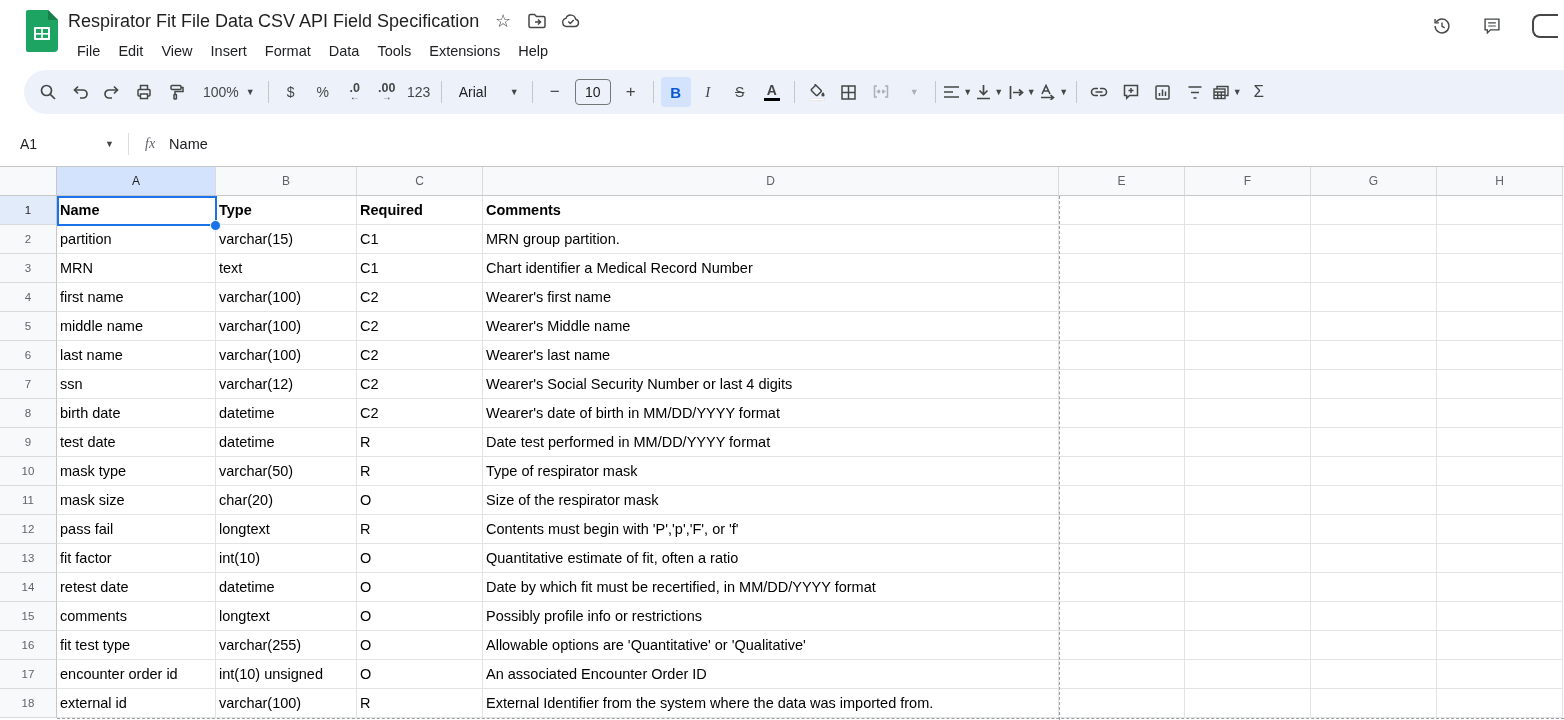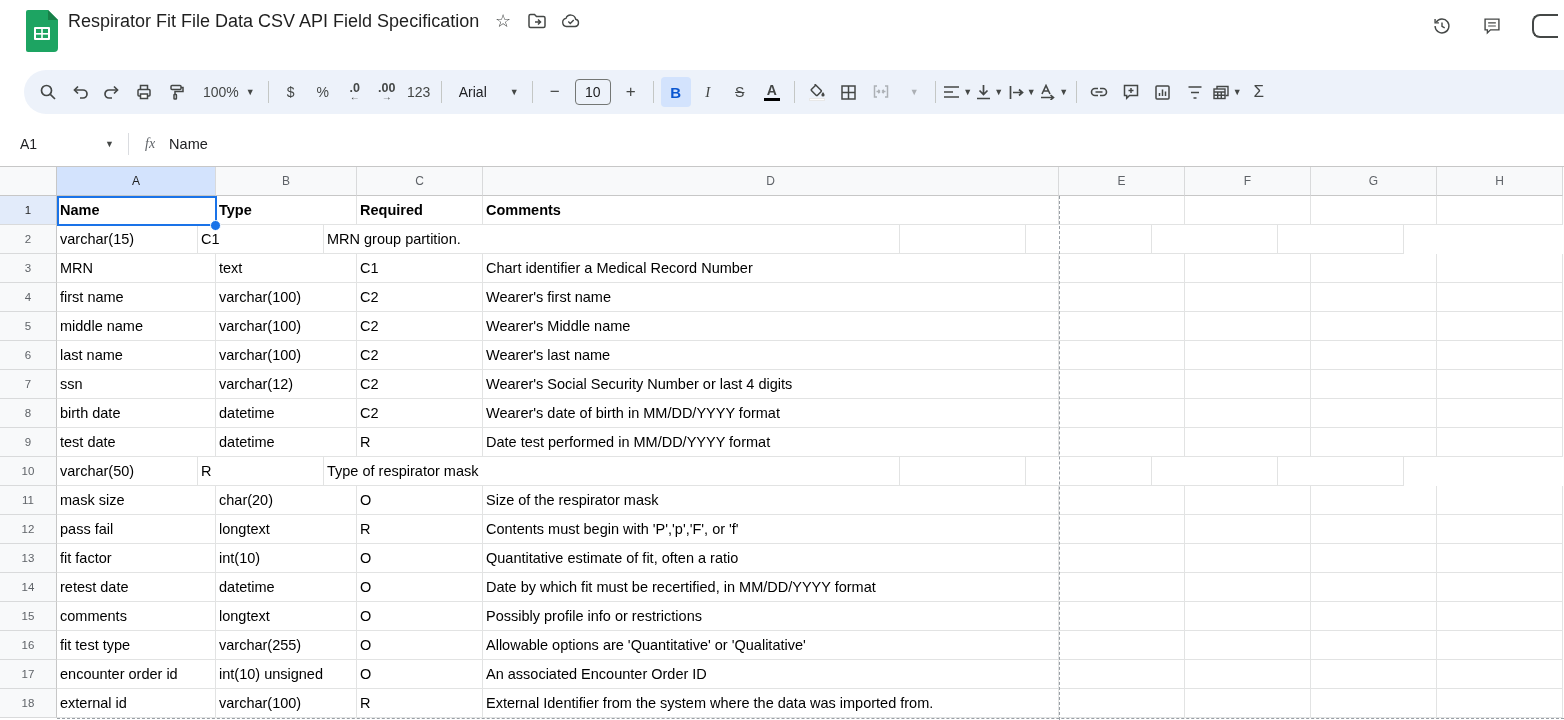--- a/index.html
+++ b/index.html
@@ -92,20 +92,31 @@
           <path d="M8 11 h5 M11 8.5 L13.5 11 L11 13.5"></path>
         </svg>
       </span>
       <span class="title-ic">
         <svg width="22" height="18" viewBox="0 0 22 18" fill="none" stroke="#444746" stroke-width="1.5">
           <path d="M6 15 a4.5 4.5 0 0 1 -0.5 -8.9 a5.5 5.5 0 0 1 10.6 1 a4 4 0 0 1 -0.6 7.9 z"></path>
           <path d="M8 9.5 l2.2 2.2 L14 7.8"></path>
         </svg>
       </span>
     </div>
+    <nav class="menubar">
+        <span class="menu-item">File</span>
+        <span class="menu-item">Edit</span>
+        <span class="menu-item">View</span>
+        <span class="menu-item">Insert</span>
+        <span class="menu-item">Format</span>
+        <span class="menu-item">Data</span>
+        <span class="menu-item">Tools</span>
+        <span class="menu-item">Extensions</span>
+        <span class="menu-item">Help</span>
+      </nav>
   </div>
   <div class="top-right">
     <span class="title-ic">
       <svg width="26" height="26" viewBox="0 0 26 26" fill="none" stroke="#444746" stroke-width="1.8">
         <path d="M5.5 8 a9 9 0 1 1 -1.5 5"></path>
         <path d="M4 4 v5 h5" stroke-width="1.8"></path>
         <path d="M13 8.5 v5 l3.5 2"></path>
       </svg>
     </span>
     <span class="title-ic">
@@ -322,20 +333,21 @@
         <div class="cell" style="width: 141px;">Type</div>
         <div class="cell" style="width: 126px;">Required</div>
         <div class="cell" style="width: 576px;">Comments</div>
         <div class="cell" style="width: 126px;"></div>
         <div class="cell" style="width: 126px;"></div>
         <div class="cell" style="width: 126px;"></div>
         <div class="cell" style="width: 126px;"></div>
       </div>
       <div class="row">
         <div class="row-num">2</div>
+        <div class="cell" style="width: 159px;">partition</div>
         <div class="cell" style="width: 141px;">varchar(15)</div>
         <div class="cell" style="width: 126px;">C1</div>
         <div class="cell" style="width: 576px;">MRN group partition.</div>
         <div class="cell" style="width: 126px;"></div>
         <div class="cell" style="width: 126px;"></div>
         <div class="cell" style="width: 126px;"></div>
         <div class="cell" style="width: 126px;"></div>
       </div>
       <div class="row">
         <div class="row-num">3</div>
@@ -409,20 +421,21 @@
         <div class="cell" style="width: 141px;">datetime</div>
         <div class="cell" style="width: 126px;">R</div>
         <div class="cell" style="width: 576px;">Date test performed in MM/DD/YYYY format</div>
         <div class="cell" style="width: 126px;"></div>
         <div class="cell" style="width: 126px;"></div>
         <div class="cell" style="width: 126px;"></div>
         <div class="cell" style="width: 126px;"></div>
       </div>
       <div class="row">
         <div class="row-num">10</div>
+        <div class="cell" style="width: 159px;">mask type</div>
         <div class="cell" style="width: 141px;">varchar(50)</div>
         <div class="cell" style="width: 126px;">R</div>
         <div class="cell" style="width: 576px;">Type of respirator mask</div>
         <div class="cell" style="width: 126px;"></div>
         <div class="cell" style="width: 126px;"></div>
         <div class="cell" style="width: 126px;"></div>
         <div class="cell" style="width: 126px;"></div>
       </div>
       <div class="row">
         <div class="row-num">11</div>

